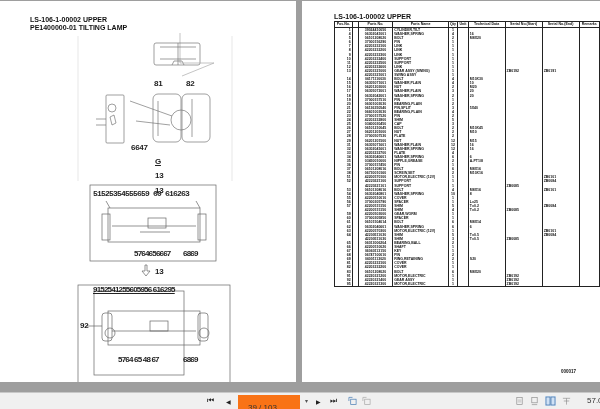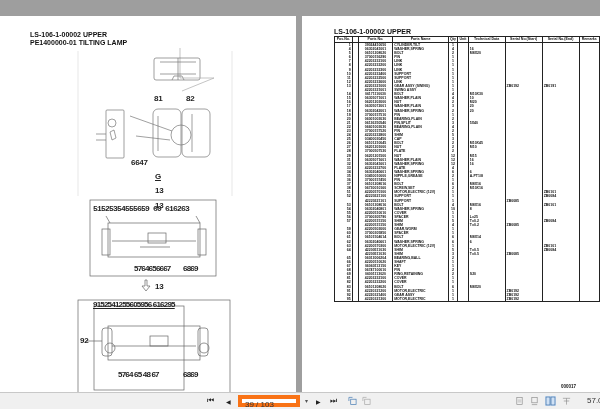--- a/index.html
+++ b/index.html
@@ -1,18 +1,18 @@
 <!DOCTYPE html>
 <html><head>
 <meta charset="utf-8">
 <style>
   html,body{margin:0;padding:0;}
   body{width:600px;height:409px;background:#a8a8a8;overflow:hidden;position:relative;font-family:"Liberation Sans",sans-serif;}
   .viewer{position:absolute;left:0;top:0;width:600px;height:392px;background:#9e9e9e;}
-  .page{position:absolute;top:1px;background:#fff;height:381px;margin-top:15px;}
+  .page{position:absolute;top:1px;background:#fff;height:381px;}
   .page-left{left:0;width:296px;}
   .page-right{left:302px;width:298px;}
   .pg-title{position:absolute;font-weight:bold;font-size:7px;color:#111;line-height:8px;white-space:nowrap;}
   .lbl{position:absolute;font-weight:bold;font-size:8px;color:#222;white-space:nowrap;letter-spacing:-0.3px;}
   table.parts{position:absolute;left:32px;top:20px;border-collapse:collapse;font-size:3.5px;line-height:4.1px;color:#111;}
   table.parts th{border:0.6px solid #222;font-weight:bold;padding:0 1px;height:5px;font-size:3.6px;text-align:center;white-space:nowrap;}
   table.parts td{border-left:0.6px solid #222;border-right:0.6px solid #222;padding:0 1px;height:4.05px;white-space:nowrap;font-weight:bold;}
   table.parts tr:last-child td{border-bottom:0.6px solid #222;}
   td.c-pos{width:15px;text-align:right;}
   td.c-blank{width:4px;}
@@ -20,21 +20,21 @@
   td.c-name{width:56px;}
   td.c-qty{width:6px;text-align:center;}
   td.c-unit{width:8px;}
   td.c-tech{width:36px;}
   td.c-ss{width:36px;}
   td.c-se{width:36px;}
   td.c-rem{width:18px;}
   .pgnum{position:absolute;right:24px;top:368px;font-size:4.5px;font-weight:bold;color:#111;}
   .toolbar{position:absolute;left:0;top:392px;width:600px;height:17px;background:#f0f0f0;border-top:1px solid #c8c8c8;}
   .tb-btn{position:absolute;top:3px;font-size:8px;color:#222;line-height:10px;}
-  .page-input{position:absolute;left:238px;top:2px;width:62px;height:12px;background:#fff;border:4px solid #f97316;font-size:8px;line-height:12px;padding-left:3px;box-sizing:border-box;color:#333;}
+  .page-input{position:absolute;left:238px;top:2px;width:62px;height:12px;background:#fff;border:7px solid #f97316;font-size:8px;line-height:12px;padding-left:3px;box-sizing:border-box;color:#333;}
   .dd{position:absolute;left:292px;top:4px;font-size:6px;color:#555;}
   .zoomtxt{position:absolute;left:587px;top:3px;font-size:8px;color:#333;}
   .icon-sm{position:absolute;top:3px;width:9px;height:10px;}
 </style>
 </head>
 <body>
 
 <div class="viewer">
 
   <div class="page page-left">

